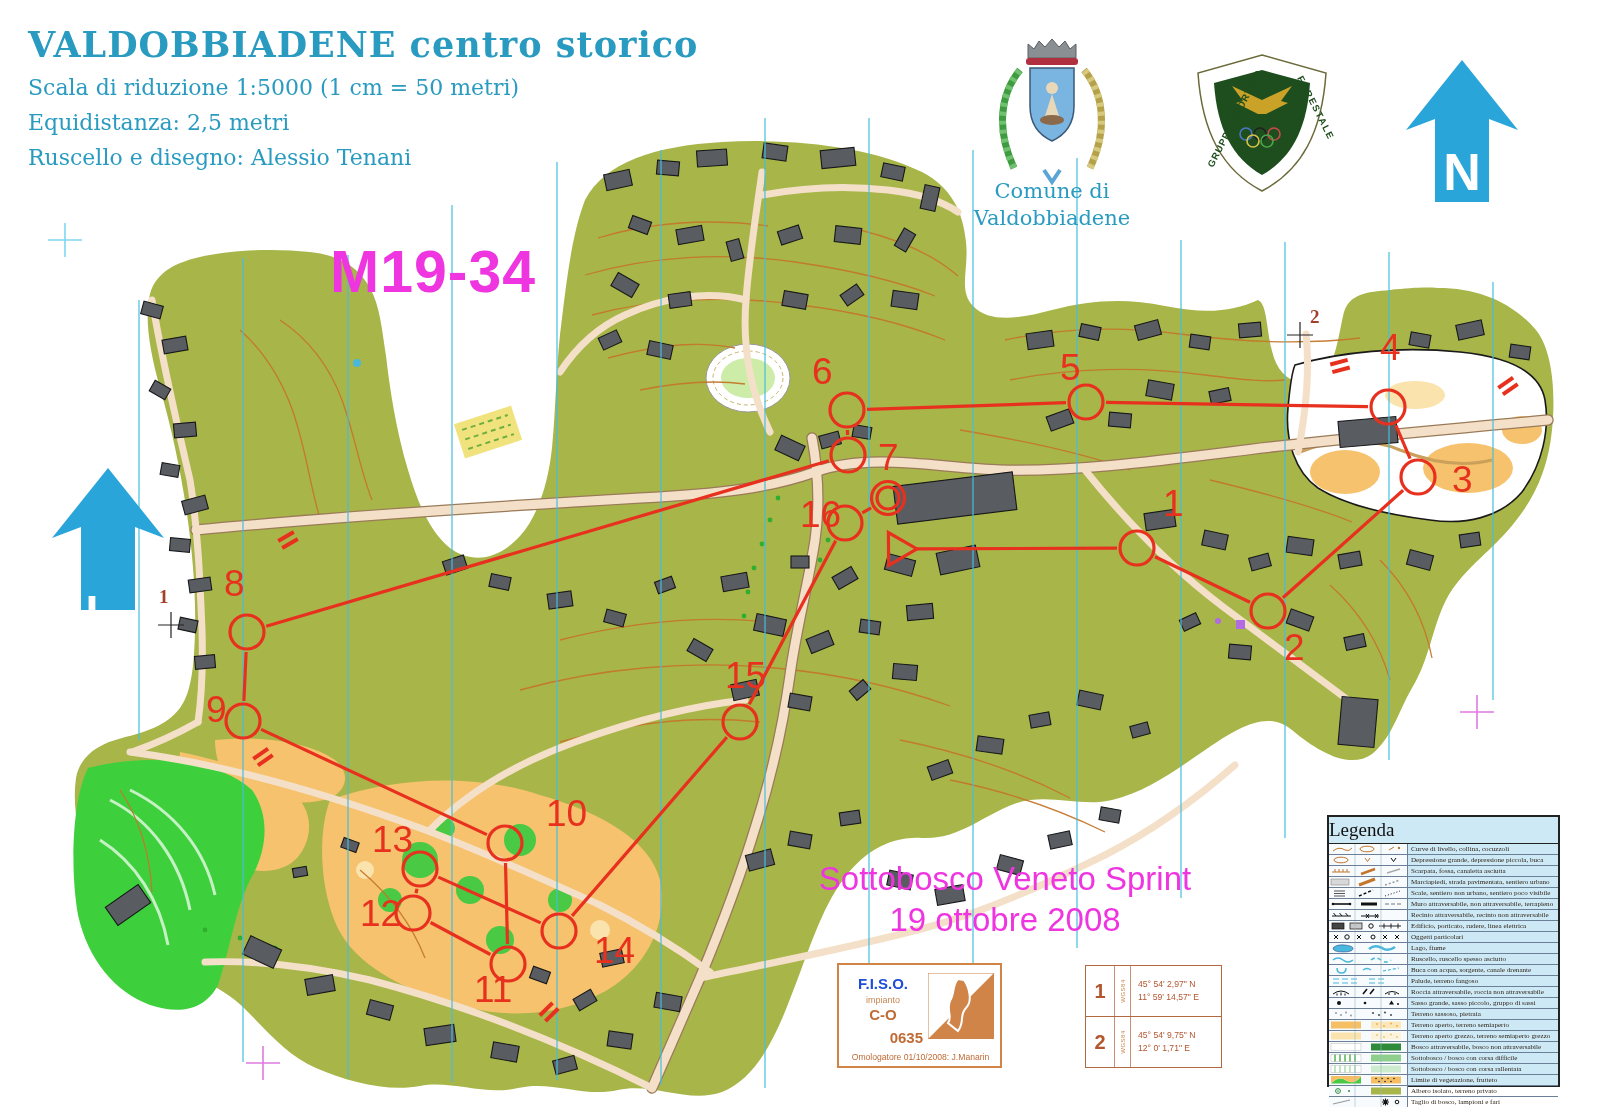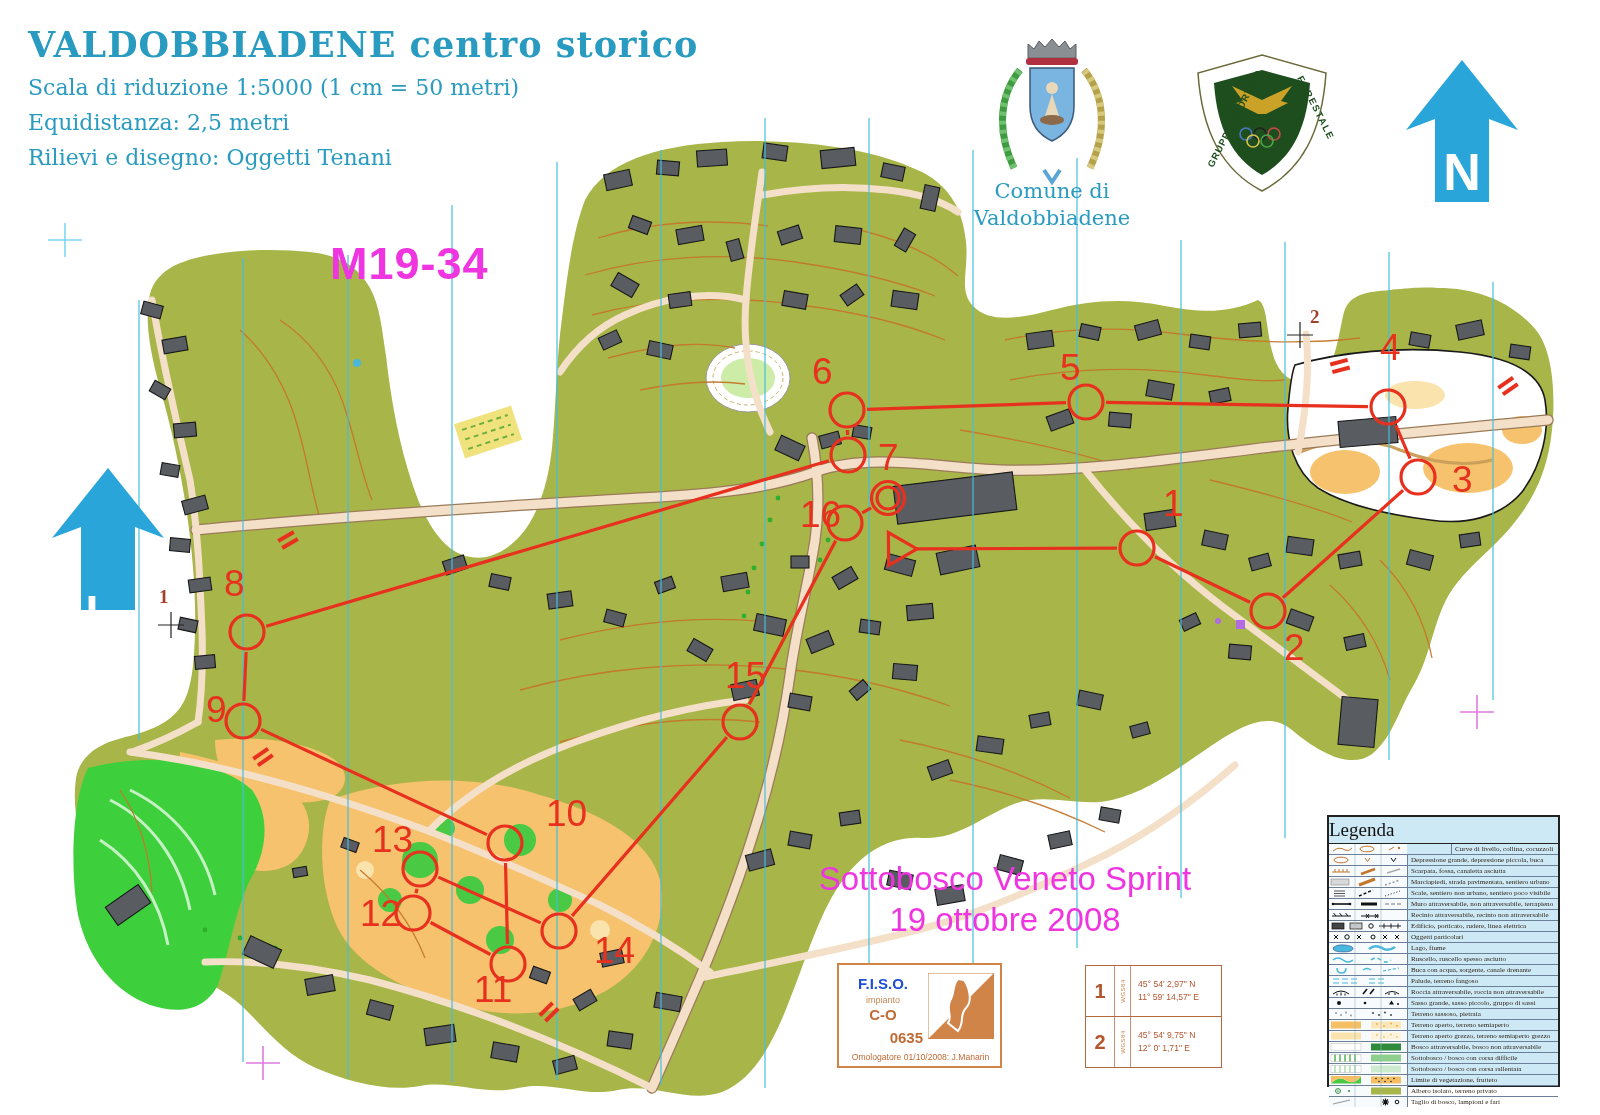--- a/index.html
+++ b/index.html
@@ -4,21 +4,21 @@
 <style>
   html,body{margin:0;padding:0;}
   body{width:1600px;height:1115px;position:relative;background:#ffffff;overflow:hidden;
        font-family:"Liberation Sans",sans-serif;}
   #map-svg{position:absolute;left:0;top:0;}
   .abs{position:absolute;}
   
   .title-block{left:28px;top:24px;color:#2a9bc0;}
   .map-title{font-family:"DejaVu Serif",serif;font-size:35px;letter-spacing:1px;font-weight:600;white-space:nowrap;}
   .map-sub{font-family:"DejaVu Serif",serif;font-size:22px;margin-top:10px;white-space:nowrap;}
-  .class-label{left:330px;top:238px;color:#ee35e0;font-size:45px;font-weight:700;letter-spacing:1px;}
+  .class-label{left:330px;top:238px;color:#ee35e0;font-size:59px;font-weight:700;letter-spacing:1px;}
   
   .comune-text{left:952px;top:178px;width:200px;text-align:center;color:#2a9bc0;
                font-family:"DejaVu Serif",serif;font-size:21px;line-height:27px;}
   
   .event-text{left:780px;top:858px;width:450px;text-align:center;color:#ee35e0;font-size:33px;line-height:41px;}
   
   .fiso-box{left:837px;top:963px;width:165px;height:105px;border:2px solid #d08448;background:#fff;box-sizing:border-box;}
   .fiso-org{position:absolute;left:4px;top:10px;width:80px;text-align:center;color:#1d4ed8;font-weight:700;font-size:15px;}
   .fiso-imp{position:absolute;left:4px;top:30px;width:80px;text-align:center;color:#c8854e;font-size:9px;}
   .fiso-co{position:absolute;left:4px;top:41px;width:80px;text-align:center;color:#c06a34;font-weight:700;font-size:15px;}
@@ -35,21 +35,21 @@
                display:flex;align-items:center;justify-content:center;}
   .coord-datum span{transform:rotate(-90deg);font-size:6px;letter-spacing:.5px;color:#c8854e;}
   .coord-vals{flex:1;font-size:8.6px;line-height:13px;padding-left:7px;}
   
   .legend-box{left:1327px;top:815px;width:233px;height:272px;border:2px solid #222;background:#cde9f5;
               box-sizing:border-box;display:flex;flex-direction:column;}
   .legend-title{height:26px;line-height:26px;font-family:Liberation Serif, serif;
                 font-size:19px;color:#111;border-bottom:1.4px solid #222;}
   .legend-rows{flex:1;display:flex;flex-direction:column;}
   .legend-row{flex:1;display:flex;align-items:stretch;border-top:1px solid #6b7f99;}
-  .legend-row:first-child{border-top:none;gap:44px;}
+  .legend-row:first-child{border-top:none;}
   .legend-sym{width:78px;background:#f7fbfd;display:flex;align-items:center;}
   .legend-label{flex:1;border-left:1px solid #6b7f99;font-family:"Liberation Serif",serif;
                 font-size:7.1px;color:#31241a;display:flex;align-items:center;padding-left:3px;white-space:nowrap;overflow:hidden;}
 </style>
 </head>
 <body>
 
 <svg id="map-svg" width="1600" height="1115" viewBox="0 0 1600 1115">
 
   <g id="land">
@@ -630,21 +630,21 @@
     </g>
     <text id="badge-text-left" transform="translate(1213,168) rotate(-63)" font-size="9.5" letter-spacing="1" fill="#1e4d1e" font-weight="bold" font-family="Liberation Sans,sans-serif">GRUPPO SPORTIVO</text>
     <text id="badge-text-right" transform="translate(1297,78) rotate(63)" font-size="9.5" letter-spacing="1.5" fill="#1e4d1e" font-weight="bold" font-family="Liberation Sans,sans-serif">FORESTALE</text>
   </g>
 </svg>
 
 <div class="abs title-block">
   <div class="map-title"><span>VALDOBBIADENE</span><span> centro storico</span></div>
   <div class="map-sub">Scala di riduzione  1:5000 (1 cm = 50 metri)</div>
   <div class="map-sub">Equidistanza: 2,5 metri</div>
-  <div class="map-sub">Rilievi e disegno: Oggetti Tenani</div>
+  <div class="map-sub">Ruscello e disegno: Alessio Tenani</div>
 </div>
 
 <div class="abs class-label">M19-34</div>
 
 <div class="abs comune-text">
   <div>Comune di</div>
   <div>Valdobbiadene</div>
 </div>
 
 <div class="abs event-text">

